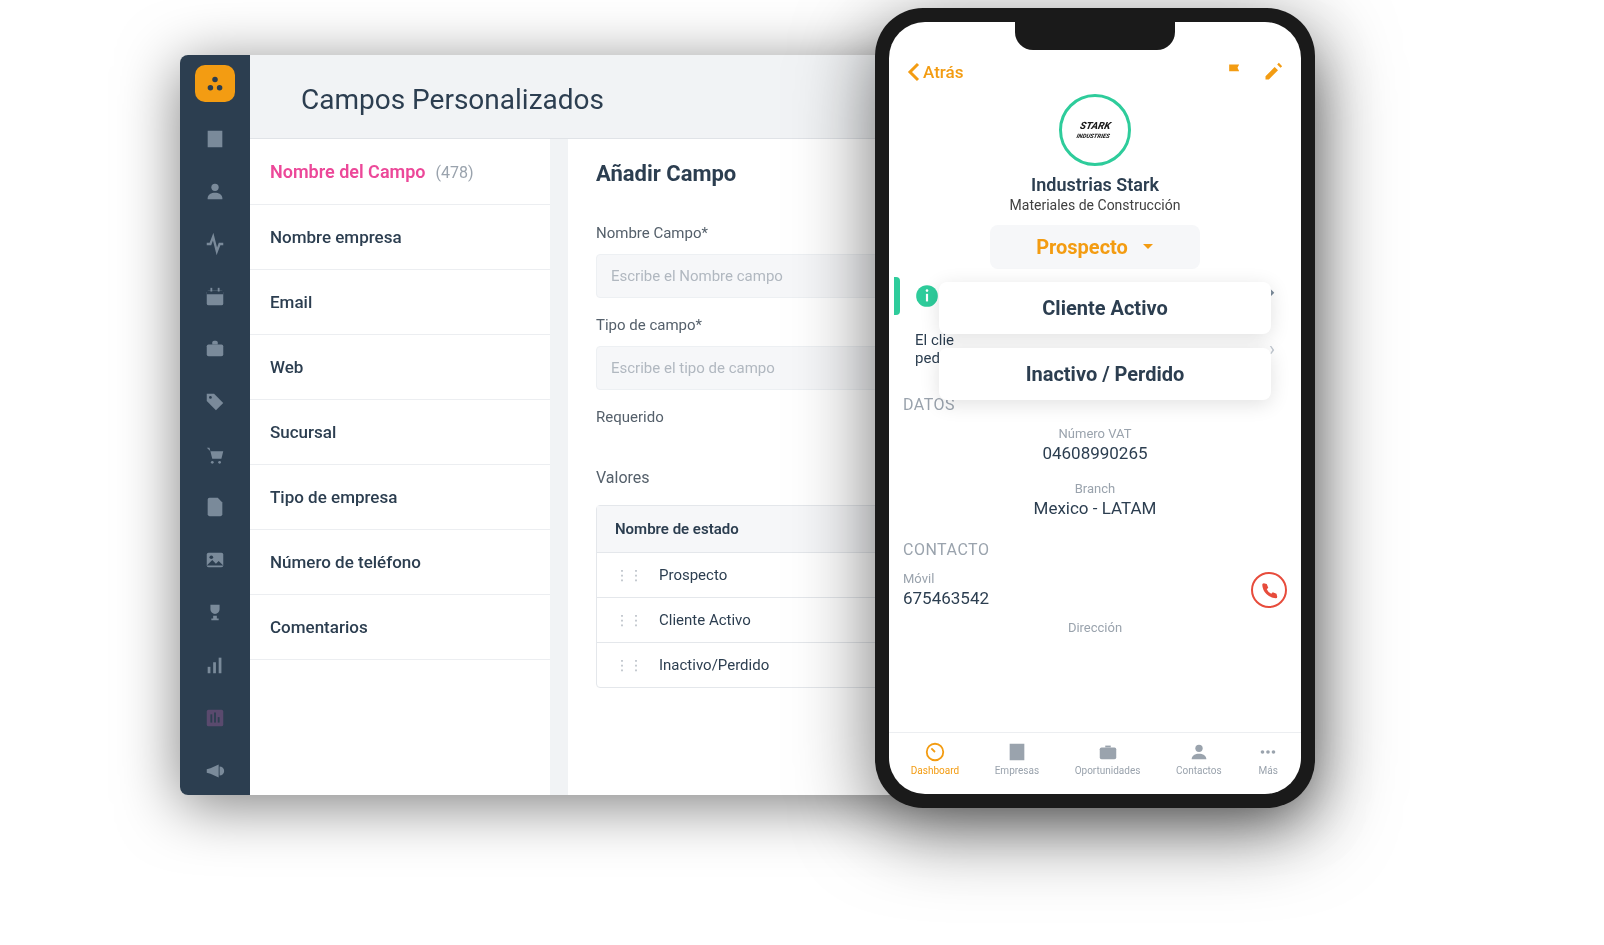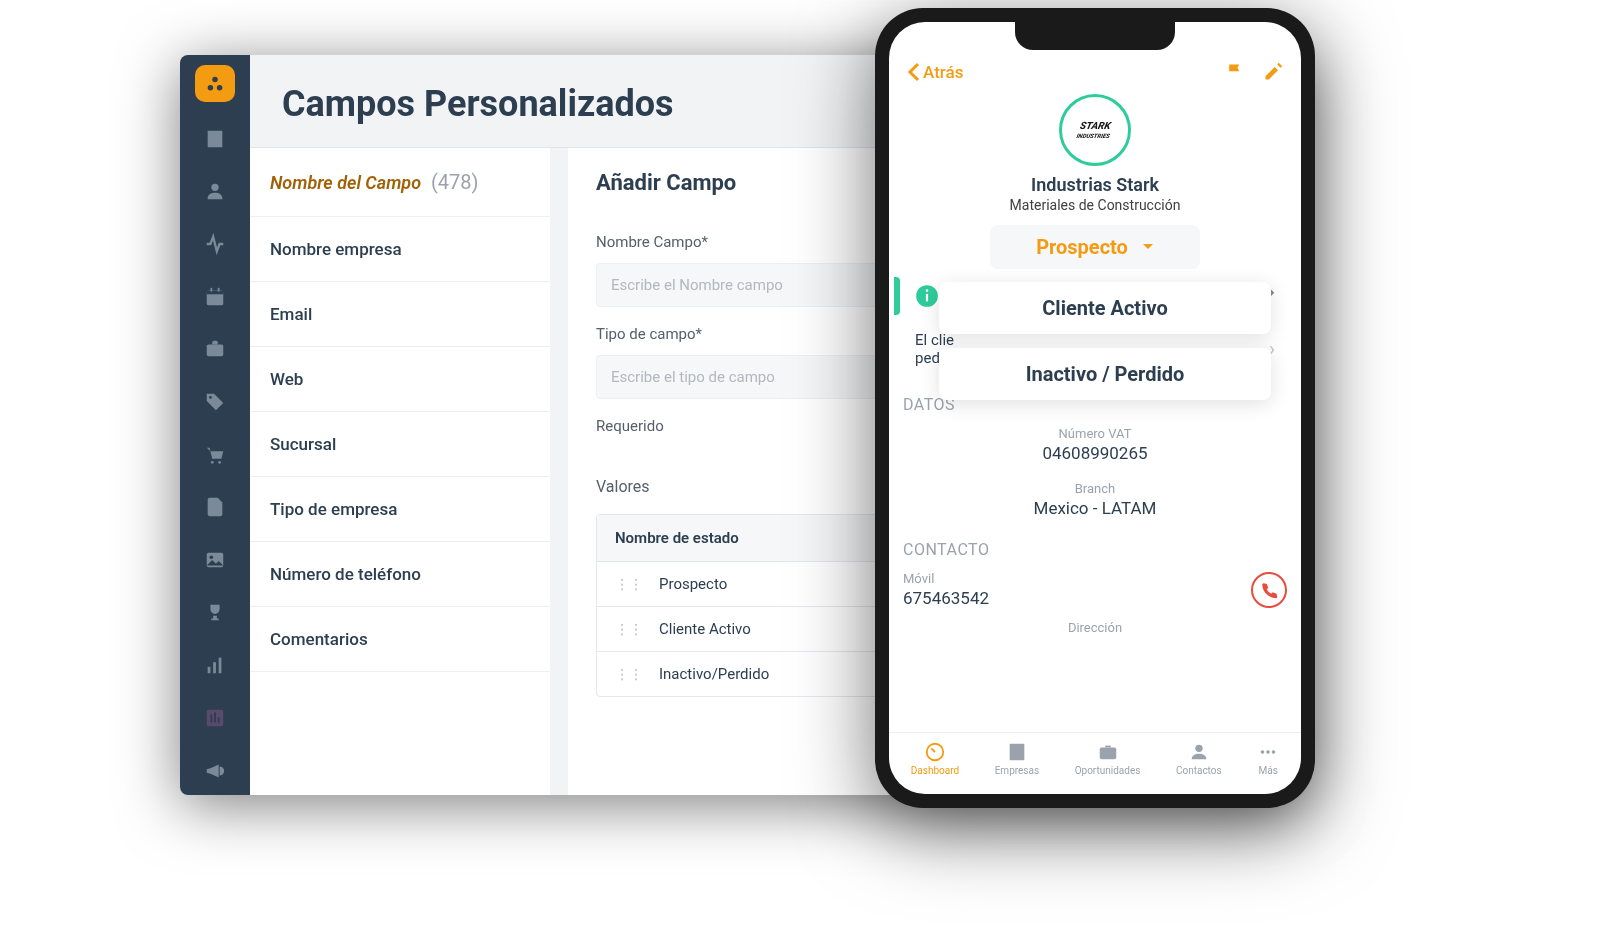--- a/index.html
+++ b/index.html
@@ -11,28 +11,28 @@
 
 .sidebar { width: 70px; background: #2c3e50; display: flex; flex-direction: column; align-items: center; padding-top: 10px; gap: 4px; }
 .sidebar .logo { width: 40px; height: 40px; background: #f39c12; border-radius: 10px; display: flex; align-items: center; justify-content: center; margin-bottom: 8px; }
 .sidebar .logo svg { width: 22px; height: 22px; }
 .nav-icon { width: 70px; height: 52px; display: flex; align-items: center; justify-content: center; color: #7a8a9a; cursor: pointer; }
 .nav-icon svg { width: 22px; height: 22px; fill: currentColor; }
 
 
 .main { flex: 1; display: flex; flex-direction: column; }
 .page-header { padding: 28px 32px 22px; border-bottom: 1px solid #e0e3e7; }
-.page-title { font-size: 36px; font-weight: 700; color: #2c3e50; }
+.page-title { font-size: 28px; font-weight: 400; color: #2c3e50; margin-left: 19px; }
 .content { display: flex; gap: 18px; padding: 0; flex: 1; overflow: hidden; }
 
 
 .fields-list { width: 300px; background: #fff; display: flex; flex-direction: column; }
 .list-header { padding: 22px 20px; border-bottom: 1px solid #eceef1; display: flex; align-items: baseline; gap: 10px; }
-.list-header .label { font-size: 18px; font-weight: 600; color: #a16207; font-style: italic; }
-.list-header .count { font-size: 20px; color: #9aa3ad; }
+.list-header .label { font-size: 18px; font-weight: 600; color: #ec4899; }
+.list-header .count { font-size: 16px; color: #9aa3ad; }
 .field-row { padding: 22px 20px; border-bottom: 1px solid #eceef1; font-size: 17px; color: #2c3e50; font-weight: 500; cursor: pointer; }
 
 
 .form-panel { flex: 1; background: #fff; padding: 22px 28px; display: flex; flex-direction: column; gap: 4px; margin-top: 0; }
 .form-title { font-size: 22px; font-weight: 700; color: #2c3e50; margin-bottom: 20px; }
 .form-label { font-size: 15px; color: #55606b; margin-top: 14px; margin-bottom: 8px; }
 .form-input { width: 100%; padding: 12px 14px; background: #f6f7f9; border: 1px solid #edf0f3; border-radius: 4px; font-size: 15px; color: #b1b8c0; }
 .form-input::placeholder { color: #b1b8c0; }
 .section-label { font-size: 16px; color: #55606b; margin-top: 30px; margin-bottom: 14px; }
 .values-table { border: 1px solid #e4e7eb; border-radius: 4px; }

